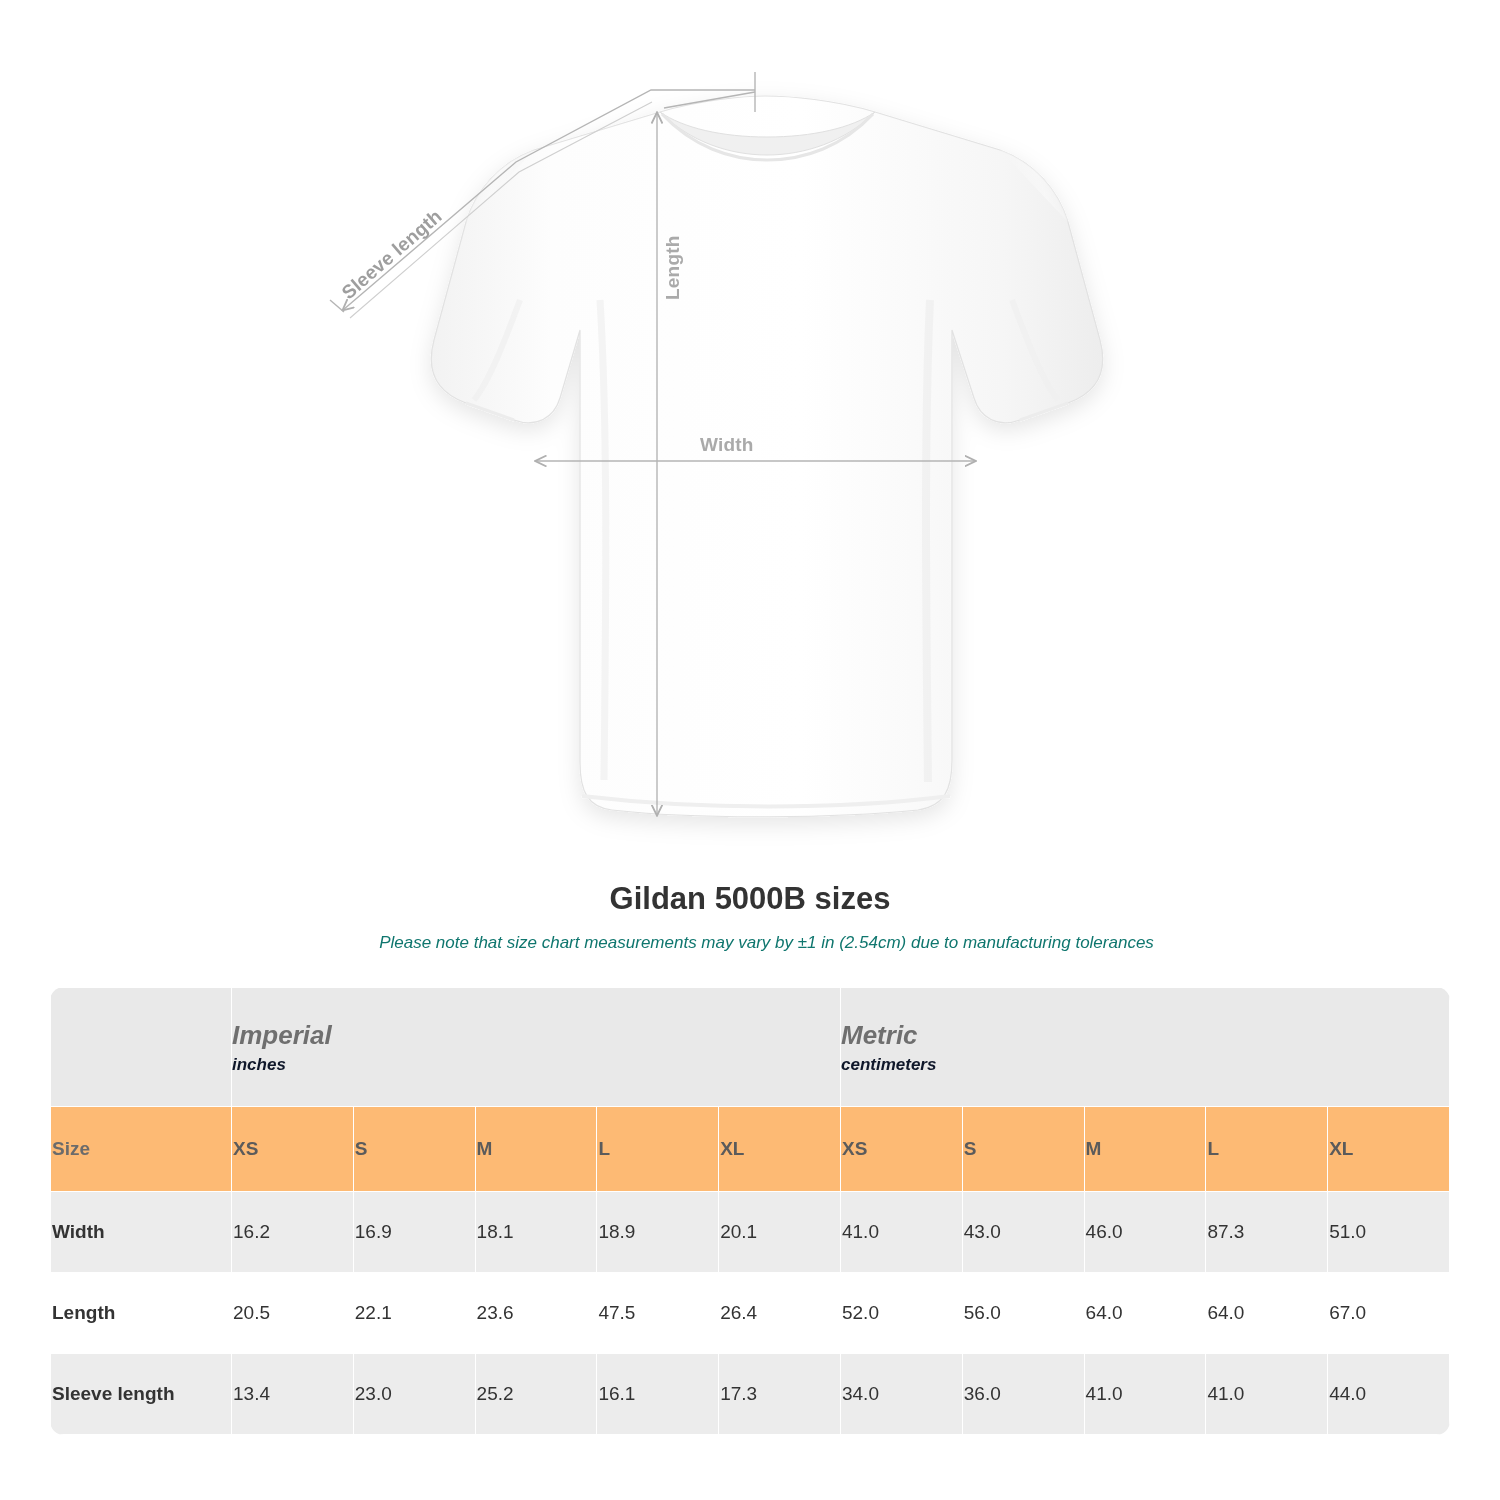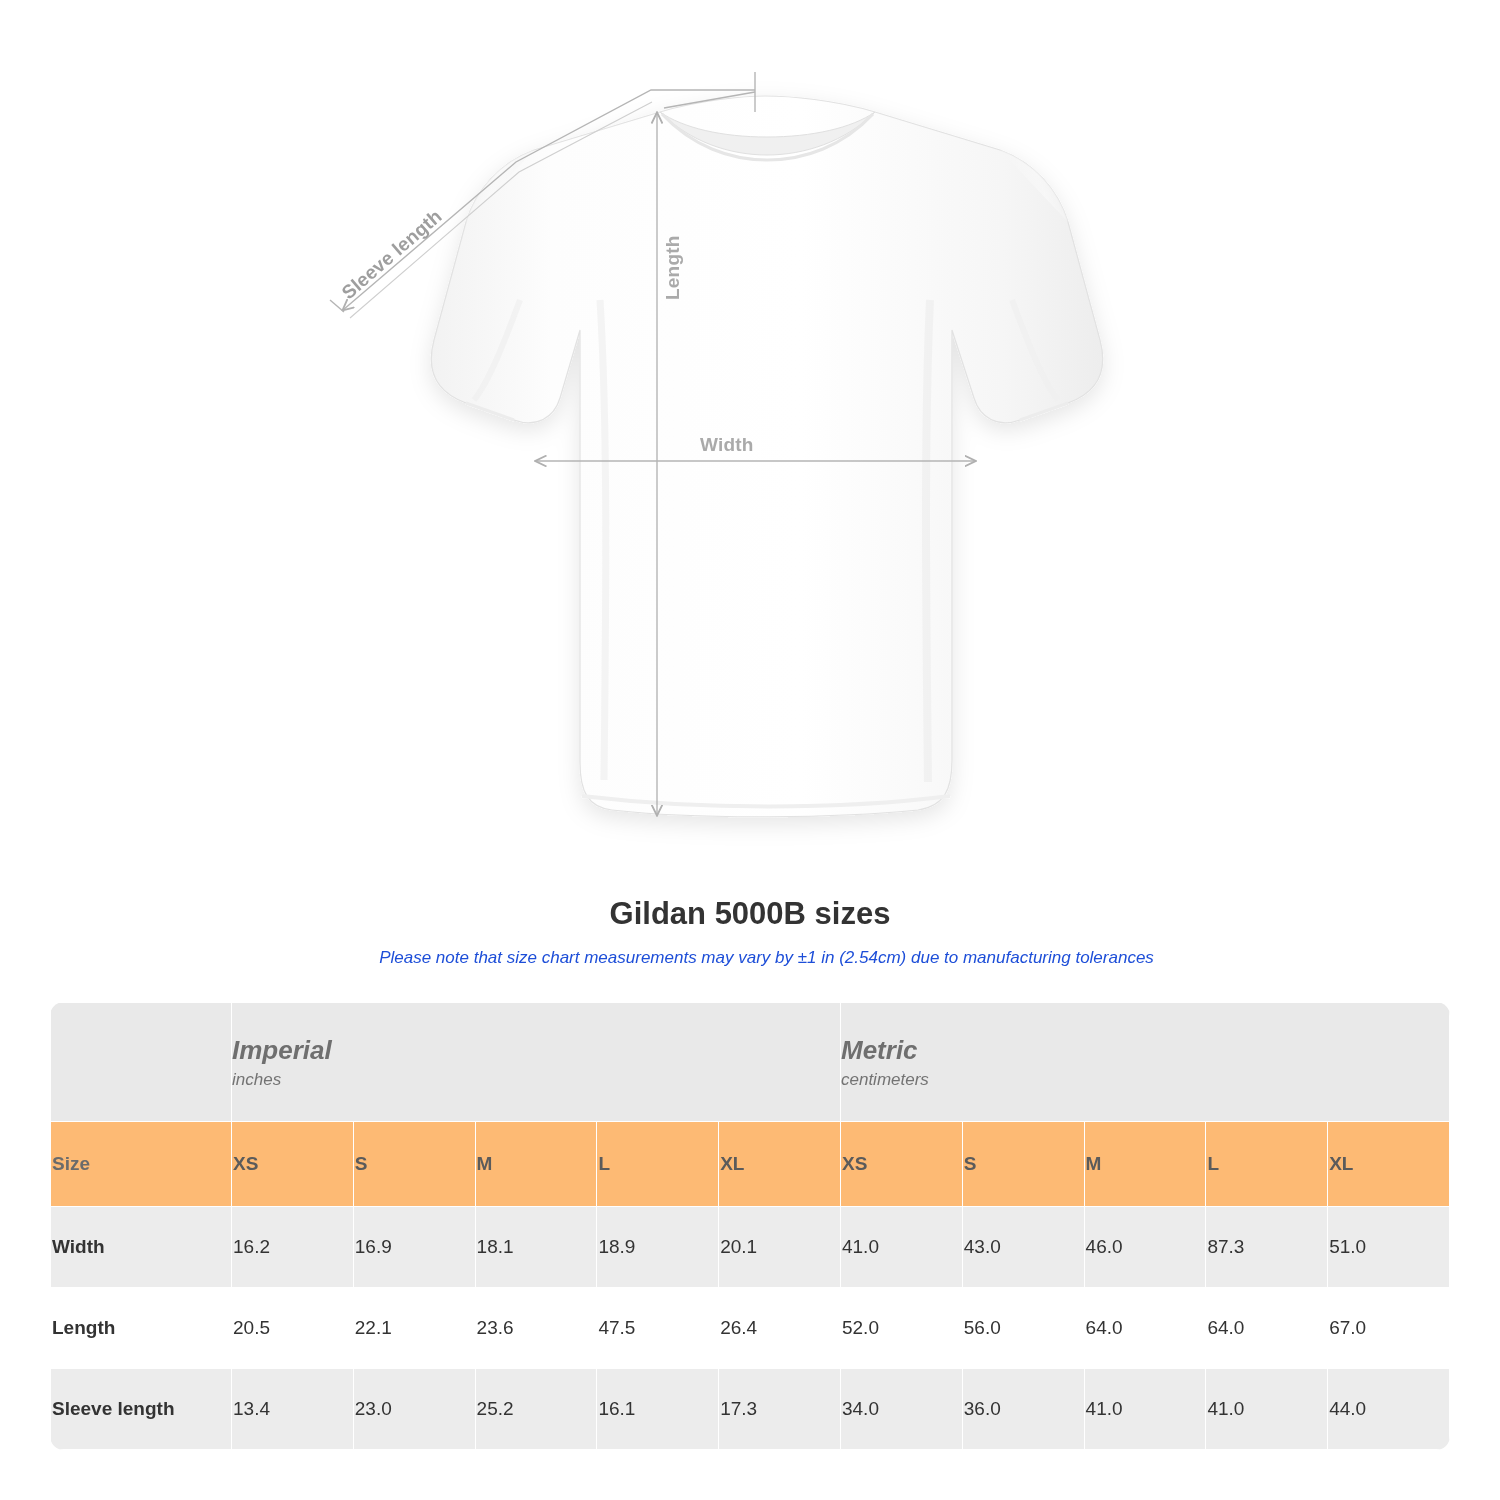--- a/index.html
+++ b/index.html
@@ -58,27 +58,27 @@
     transform-origin: left bottom;
     color: #9e9e9e;
   }
 
   
   .chart-title {
     text-align: center;
     font-size: 31px;
     font-weight: bold;
     color: #333333;
-    margin-top: 26px;
+    margin-top: 11px;
   }
   .chart-note {
     text-align: center;
     font-size: 17px;
     font-style: italic;
-    color: #1d4ed8;
+    color: #0f766e;
     margin-top: 16px;
     padding-left: 33px;
   }
 
   
   .table-wrap {
     margin: 34px auto 0 auto;
     width: 1400px;
     border-radius: 14px;
     overflow: hidden;
@@ -101,22 +101,23 @@
   .unit-title {
     font-size: 26px;
     font-style: italic;
     font-weight: bold;
     color: #6f6f6f;
     line-height: 1.25;
   }
   .unit-sub {
     font-size: 17px;
     font-style: italic;
-    color: #737373;
+    color: #0f172a;
     margin-top: 3px;
+    font-weight: bold;
   }
   .corner-cell {
     background: #e9e9e9;
   }
   .head-row td {
     background: #fdba74;
     height: 82px;
     font-size: 19px;
     font-weight: bold;
     color: #5b5b5b;

